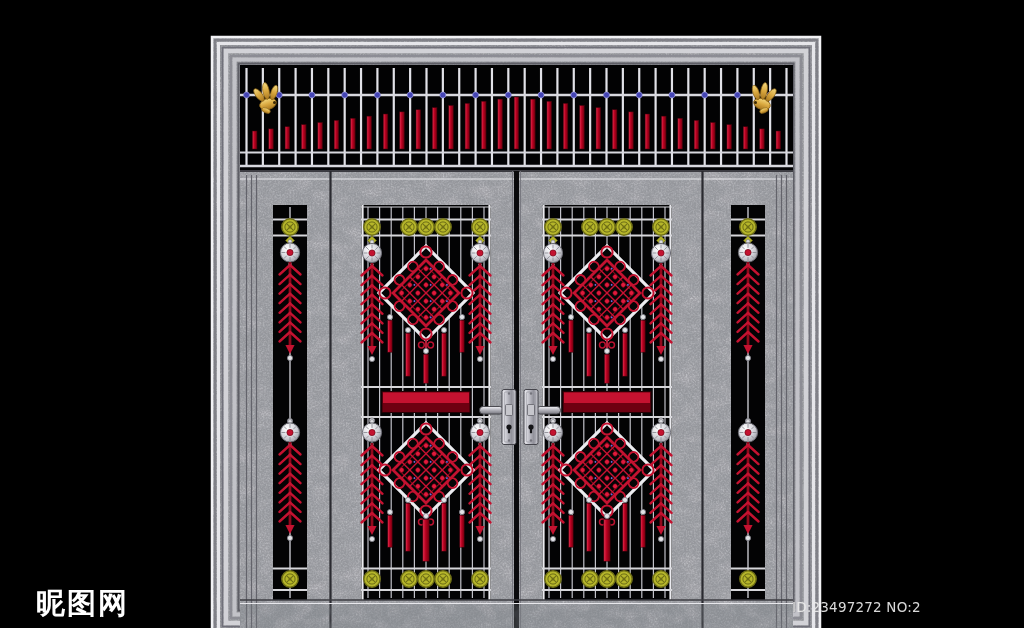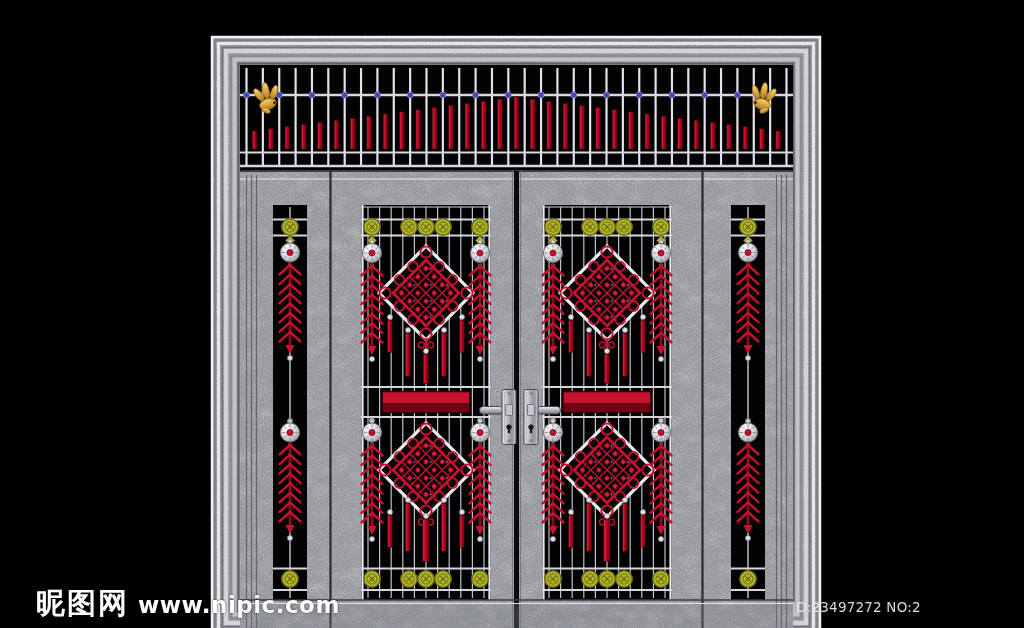--- a/index.html
+++ b/index.html
@@ -1165,16 +1165,15 @@
         <rect x="526.3" y="392" width="9.4" height="50" rx="1.5" fill="none" stroke="#9a9aa2" stroke-width="0.7"></rect>
         <rect x="527.5" y="404.5" width="7" height="11" rx="1" fill="#c6c6cc" stroke="#55555c" stroke-width="0.7"></rect>
         <circle cx="531" cy="427" r="2.6" fill="#141417"></circle>
         <rect x="529.9" y="427" width="2.2" height="6.2" fill="#141417"></rect>
         <circle cx="531" cy="393.5" r="1.2" fill="#74747c"></circle>
         <circle cx="531" cy="440.5" r="1.2" fill="#74747c"></circle>
       </g>
     </svg>
   <div class="wm-left">
     <span class="wm-logo">昵图网</span>
-    <span class="wm-url">www.nipic.com</span>
   </div>
   <div class="wm-right">ID:23497272 NO:20200421010039240086</div>
 </div>
 
 </body></html>

